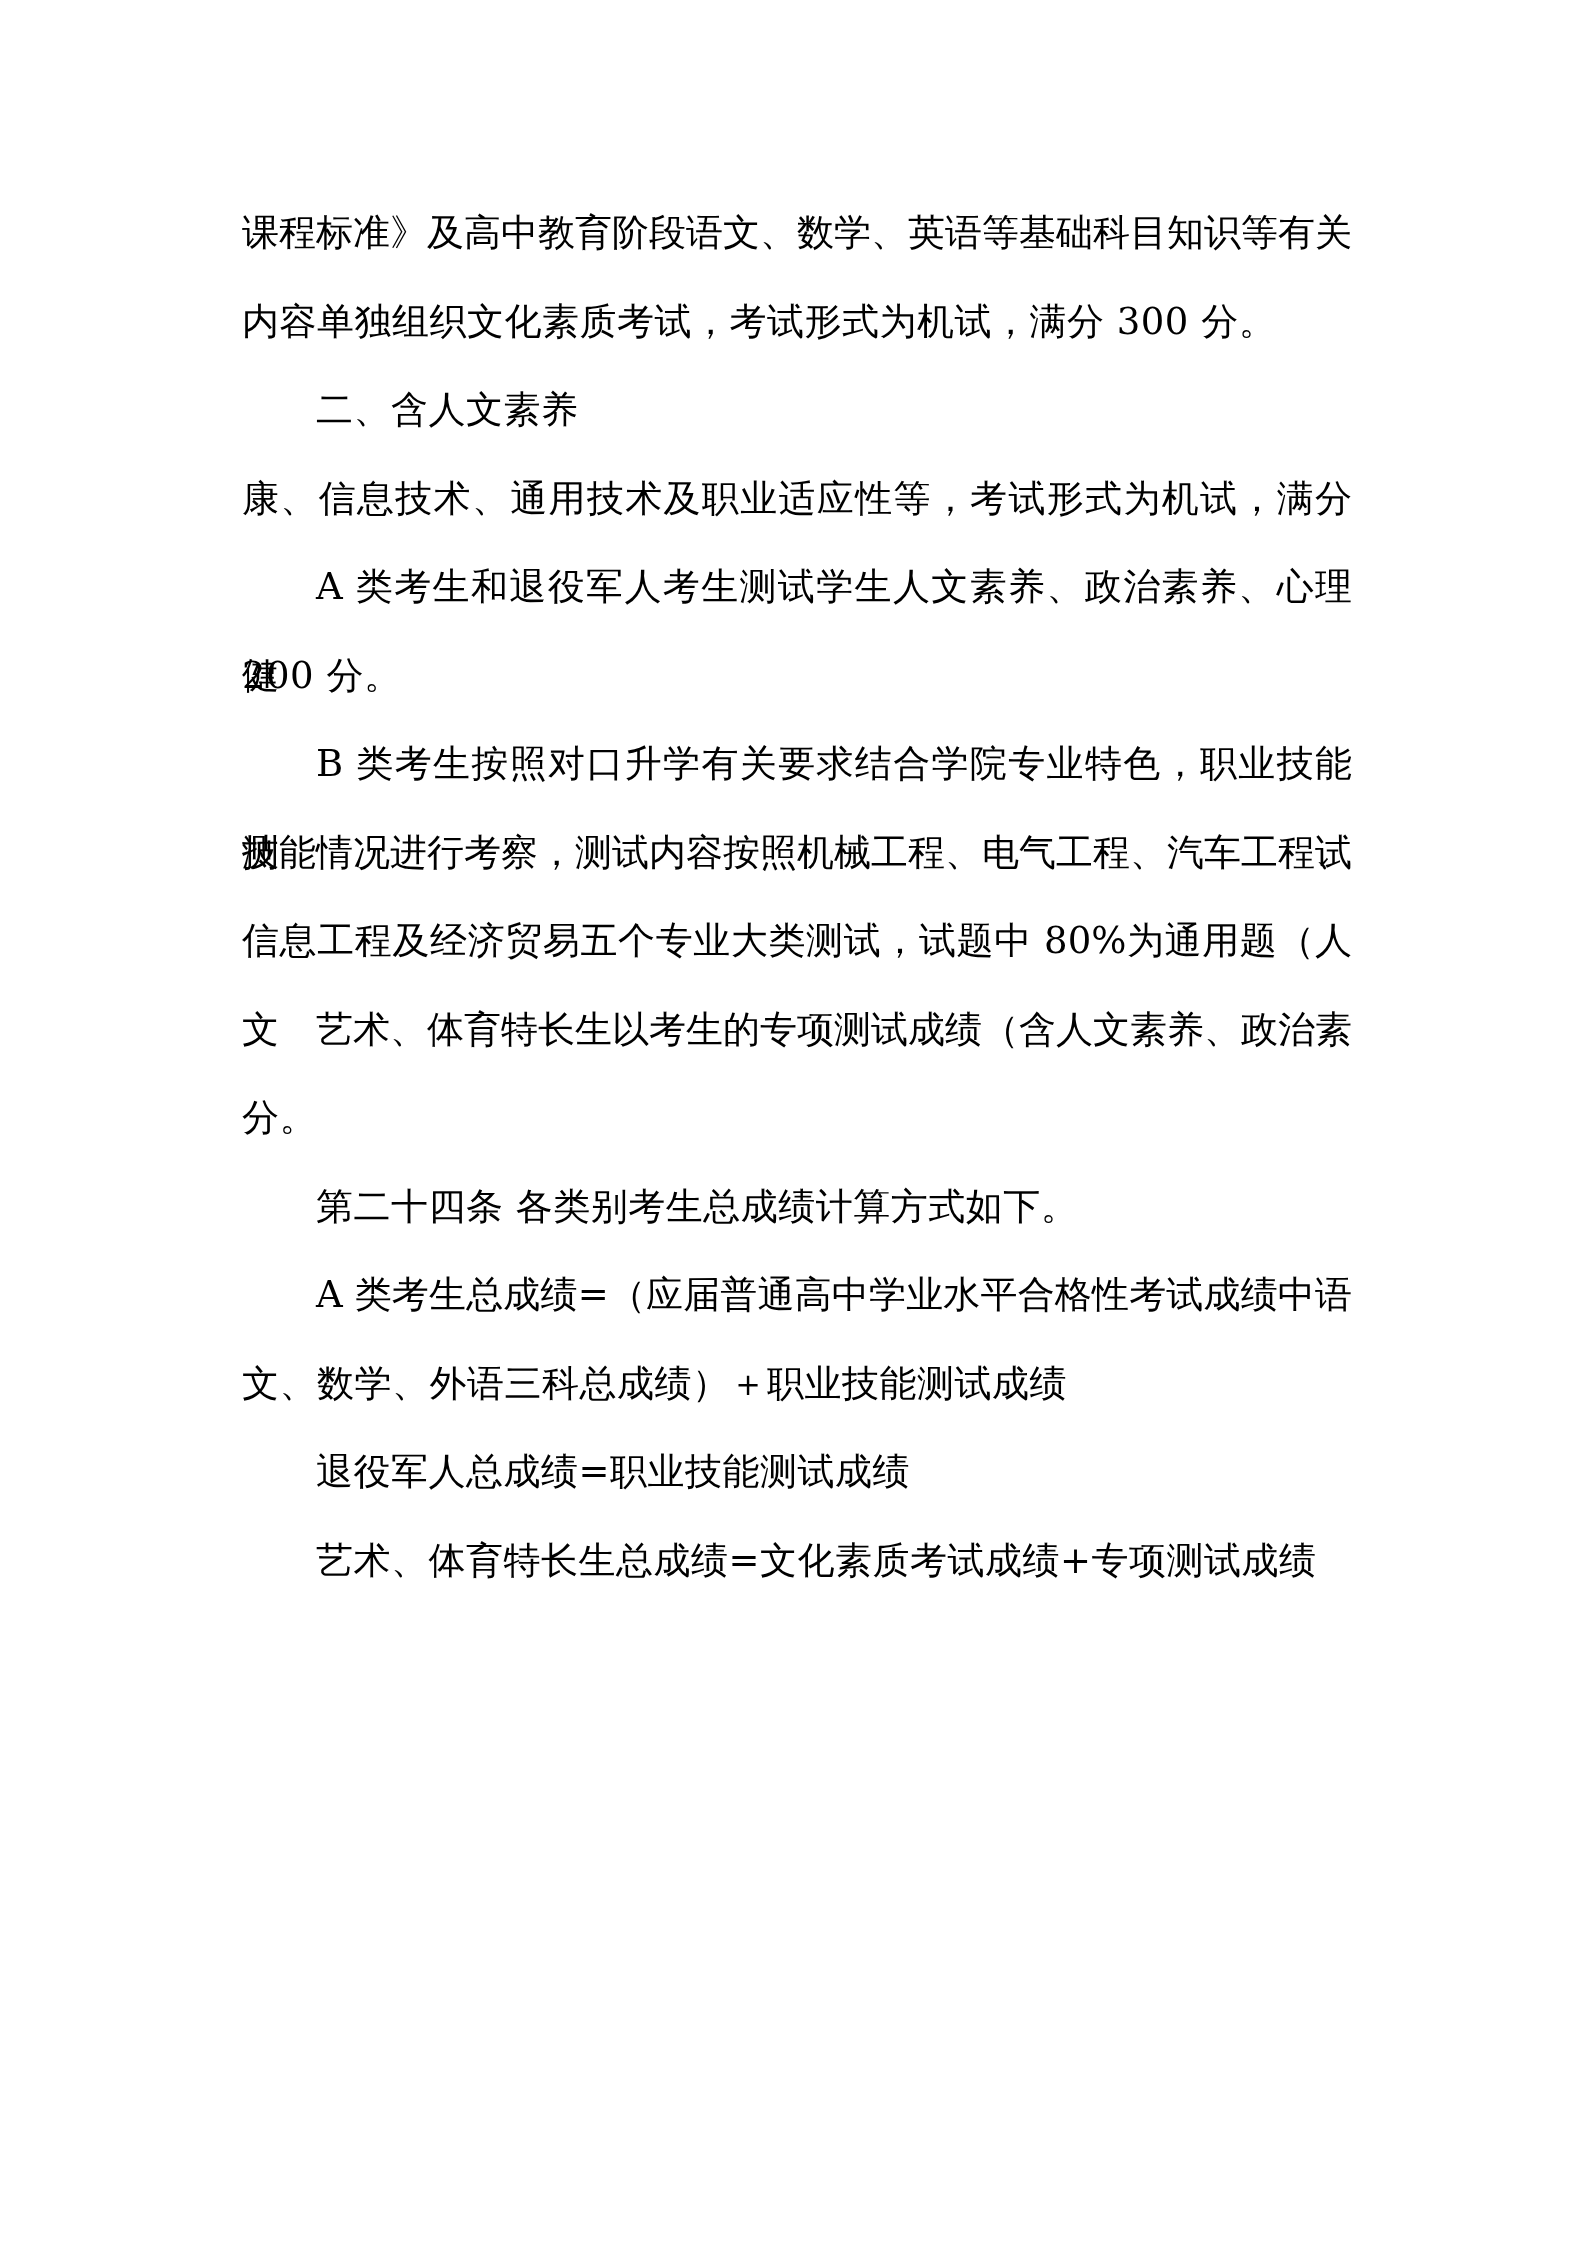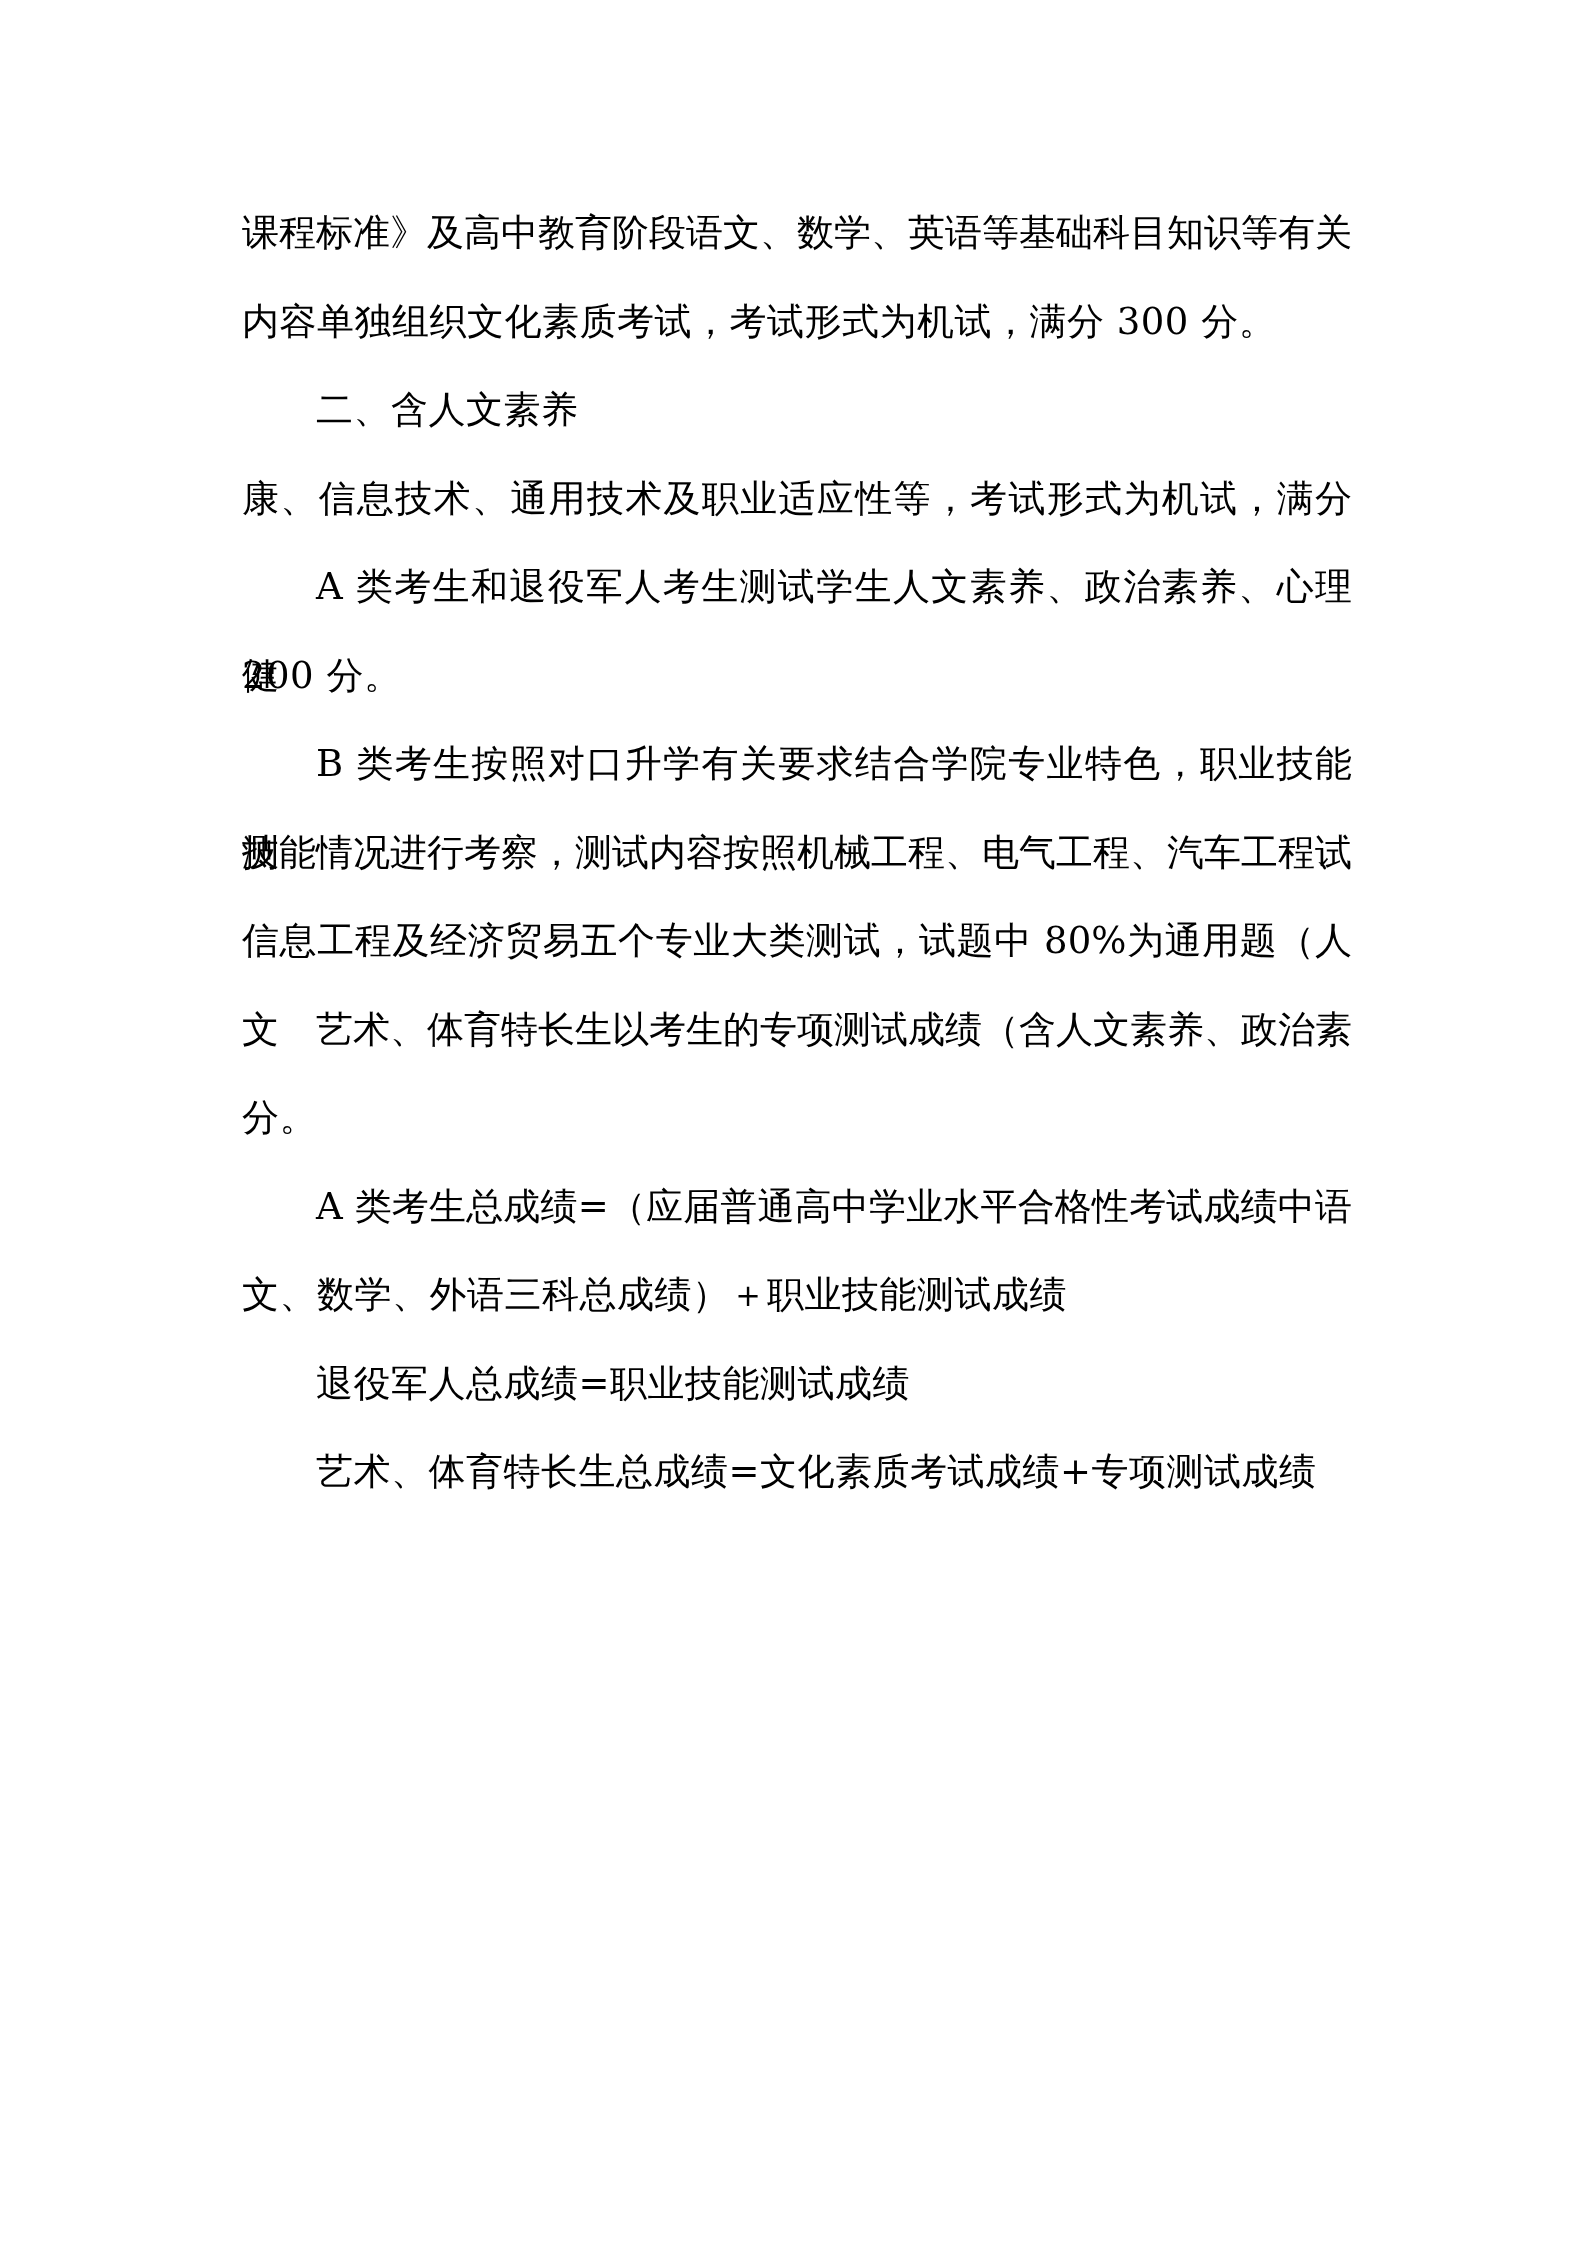--- a/index.html
+++ b/index.html
@@ -59,19 +59,20 @@
     <div class="line">内容单独组织文化素质考试，考试形式为机试，满分 300 分。</div>
     <div class="line indent">二、含人文素养</div>
     <div class="line justify">康、信息技术、通用技术及职业适应性等，考试形式为机试，满分</div>
     <div class="line indent justify">A 类考生和退役军人考生测试学生人文素养、政治素养、心理健</div>
     <div class="line">200 分。</div>
     <div class="line indent justify">B 类考生按照对口升学有关要求结合学院专业特色，职业技能测试</div>
     <div class="line justify">技能情况进行考察，测试内容按照机械工程、电气工程、汽车工程、</div>
     <div class="line justify">信息工程及经济贸易五个专业大类测试，试题中 80%为通用题（人文</div>
     <div class="line indent justify">艺术、体育特长生以考生的专项测试成绩（含人文素养、政治素</div>
     <div class="line">分。</div>
+    <div class="line indent">第二十四条 各类别考生总成绩计算方式如下。</div>
     <div class="line indent justify">A 类考生总成绩=（应届普通高中学业水平合格性考试成绩中语</div>
     <div class="line">文、数学、外语三科总成绩）＋职业技能测试成绩</div>
     <div class="line indent">退役军人总成绩=职业技能测试成绩</div>
     <div class="line indent">艺术、体育特长生总成绩=文化素质考试成绩+专项测试成绩</div>
   </div>
   <div class="page-num">8</div>
 </div>
 
 </body></html>

